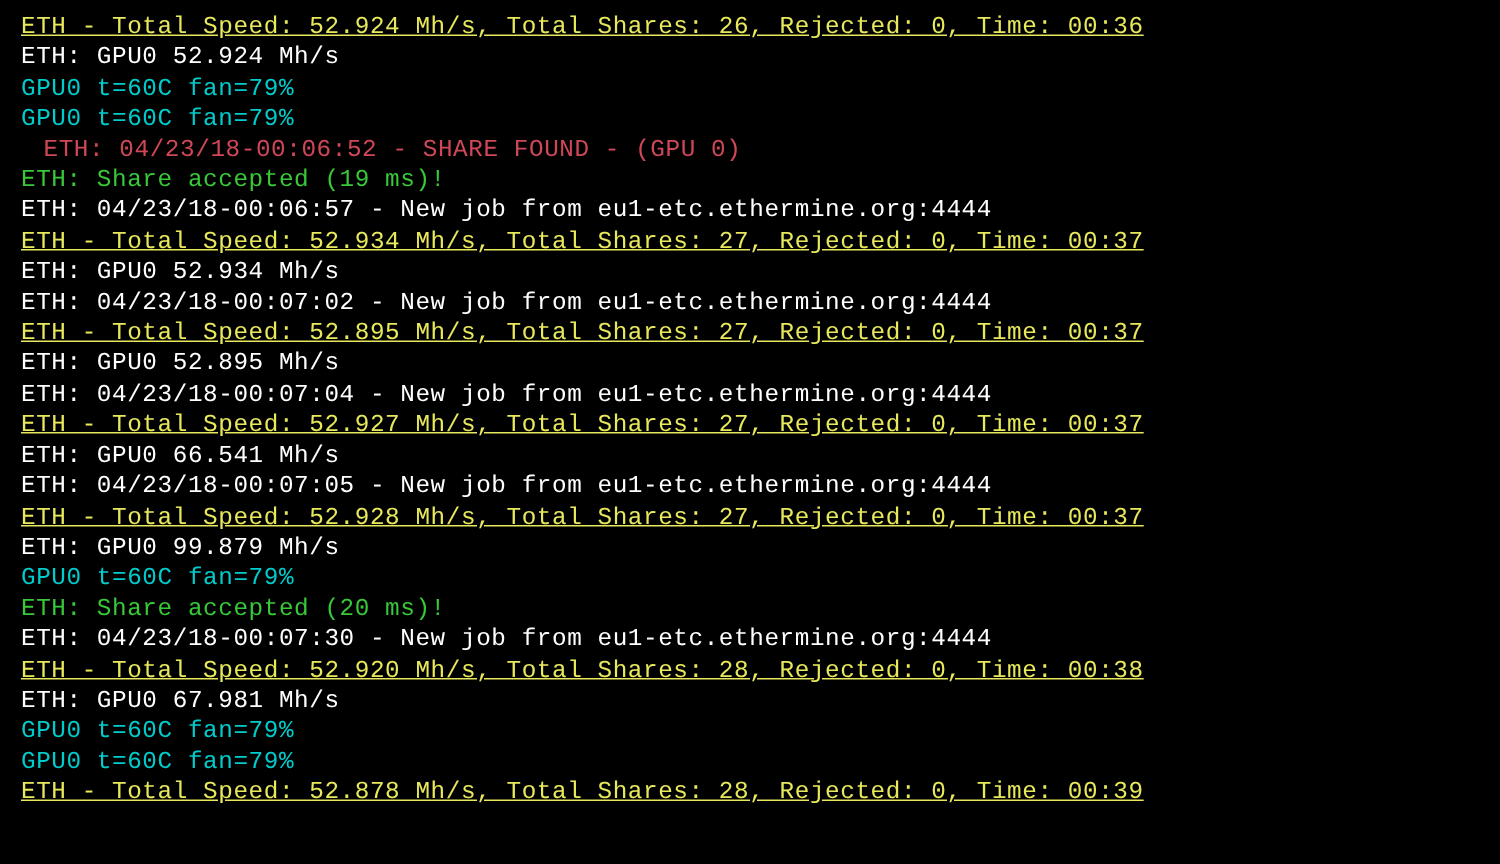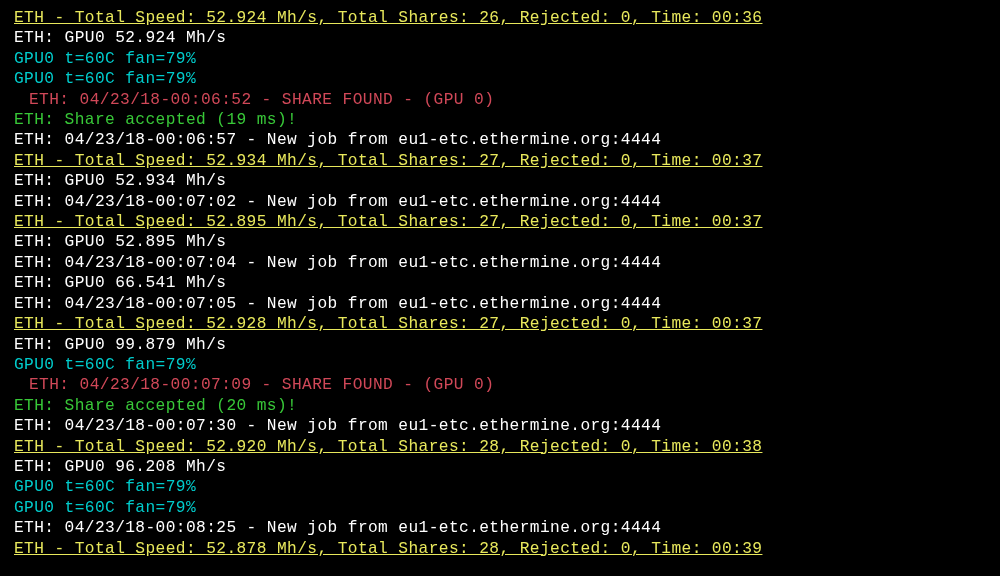--- a/index.html
+++ b/index.html
@@ -38,27 +38,26 @@
     <div class="line cyan">GPU0 t=60C fan=79%</div>
     <div class="line red">ETH: 04/23/18-00:06:52 - SHARE FOUND - (GPU 0)</div>
     <div class="line green">ETH: Share accepted (19 ms)!</div>
     <div class="line gray">ETH: 04/23/18-00:06:57 - New job from eu1-etc.ethermine.org:4444</div>
     <div class="line yellow">ETH - Total Speed: 52.934 Mh/s, Total Shares: 27, Rejected: 0, Time: 00:37</div>
     <div class="line gray">ETH: GPU0 52.934 Mh/s</div>
     <div class="line gray">ETH: 04/23/18-00:07:02 - New job from eu1-etc.ethermine.org:4444</div>
     <div class="line yellow">ETH - Total Speed: 52.895 Mh/s, Total Shares: 27, Rejected: 0, Time: 00:37</div>
     <div class="line gray">ETH: GPU0 52.895 Mh/s</div>
     <div class="line gray">ETH: 04/23/18-00:07:04 - New job from eu1-etc.ethermine.org:4444</div>
+    <div class="line yellow">ETH - Total Speed: 52.927 Mh/s, Total Shares: 27, Rejected: 0, Time: 00:37</div>
     <div class="line gray">ETH: GPU0 66.541 Mh/s</div>
     <div class="line gray">ETH: 04/23/18-00:07:05 - New job from eu1-etc.ethermine.org:4444</div>
     <div class="line yellow">ETH - Total Speed: 52.928 Mh/s, Total Shares: 27, Rejected: 0, Time: 00:37</div>
     <div class="line gray">ETH: GPU0 99.879 Mh/s</div>
     <div class="line cyan">GPU0 t=60C fan=79%</div>
-    <div class="line red">ETH: 04/23/18-00:07:09 - SHARE FOUND - (GPU 0)</div>
     <div class="line green">ETH: Share accepted (20 ms)!</div>
     <div class="line gray">ETH: 04/23/18-00:07:30 - New job from eu1-etc.ethermine.org:4444</div>
     <div class="line yellow">ETH - Total Speed: 52.920 Mh/s, Total Shares: 28, Rejected: 0, Time: 00:38</div>
-    <div class="line gray">ETH: GPU0 96.208 Mh/s</div>
+    <div class="line gray">ETH: GPU0 67.981 Mh/s</div>
     <div class="line cyan">GPU0 t=60C fan=79%</div>
     <div class="line cyan">GPU0 t=60C fan=79%</div>
-    <div class="line gray">ETH: 04/23/18-00:08:25 - New job from eu1-etc.ethermine.org:4444</div>
     <div class="line yellow">ETH - Total Speed: 52.878 Mh/s, Total Shares: 28, Rejected: 0, Time: 00:39</div>
   </div>
 
 </body></html>

